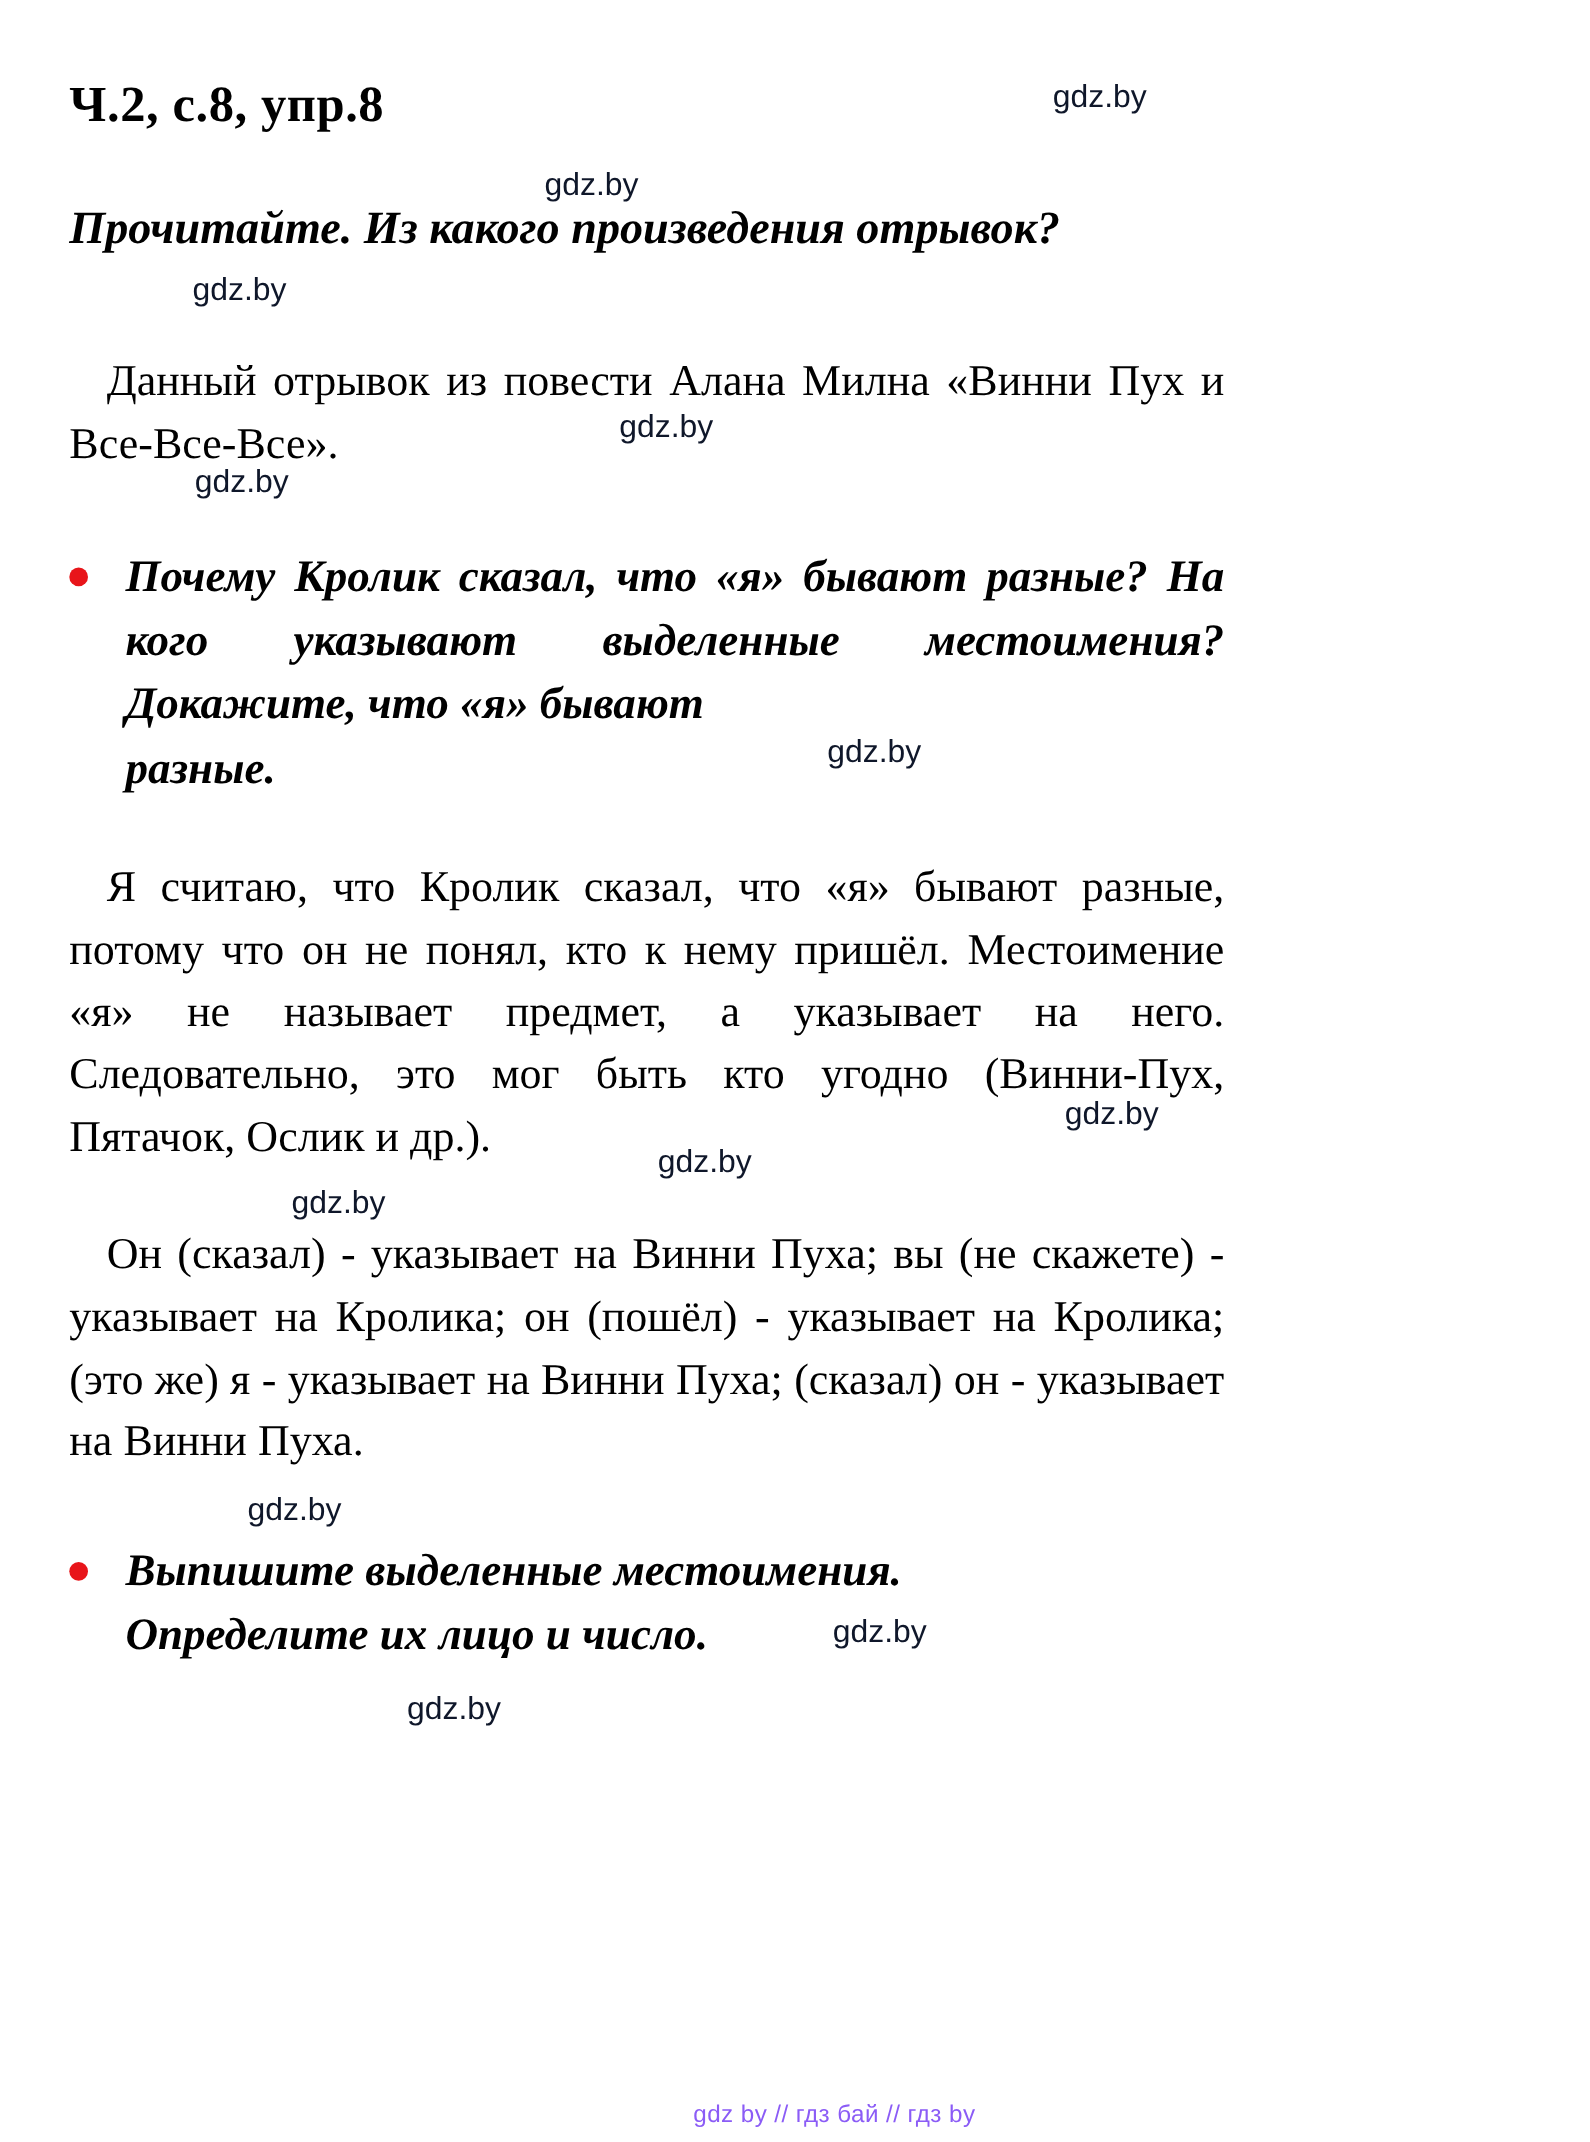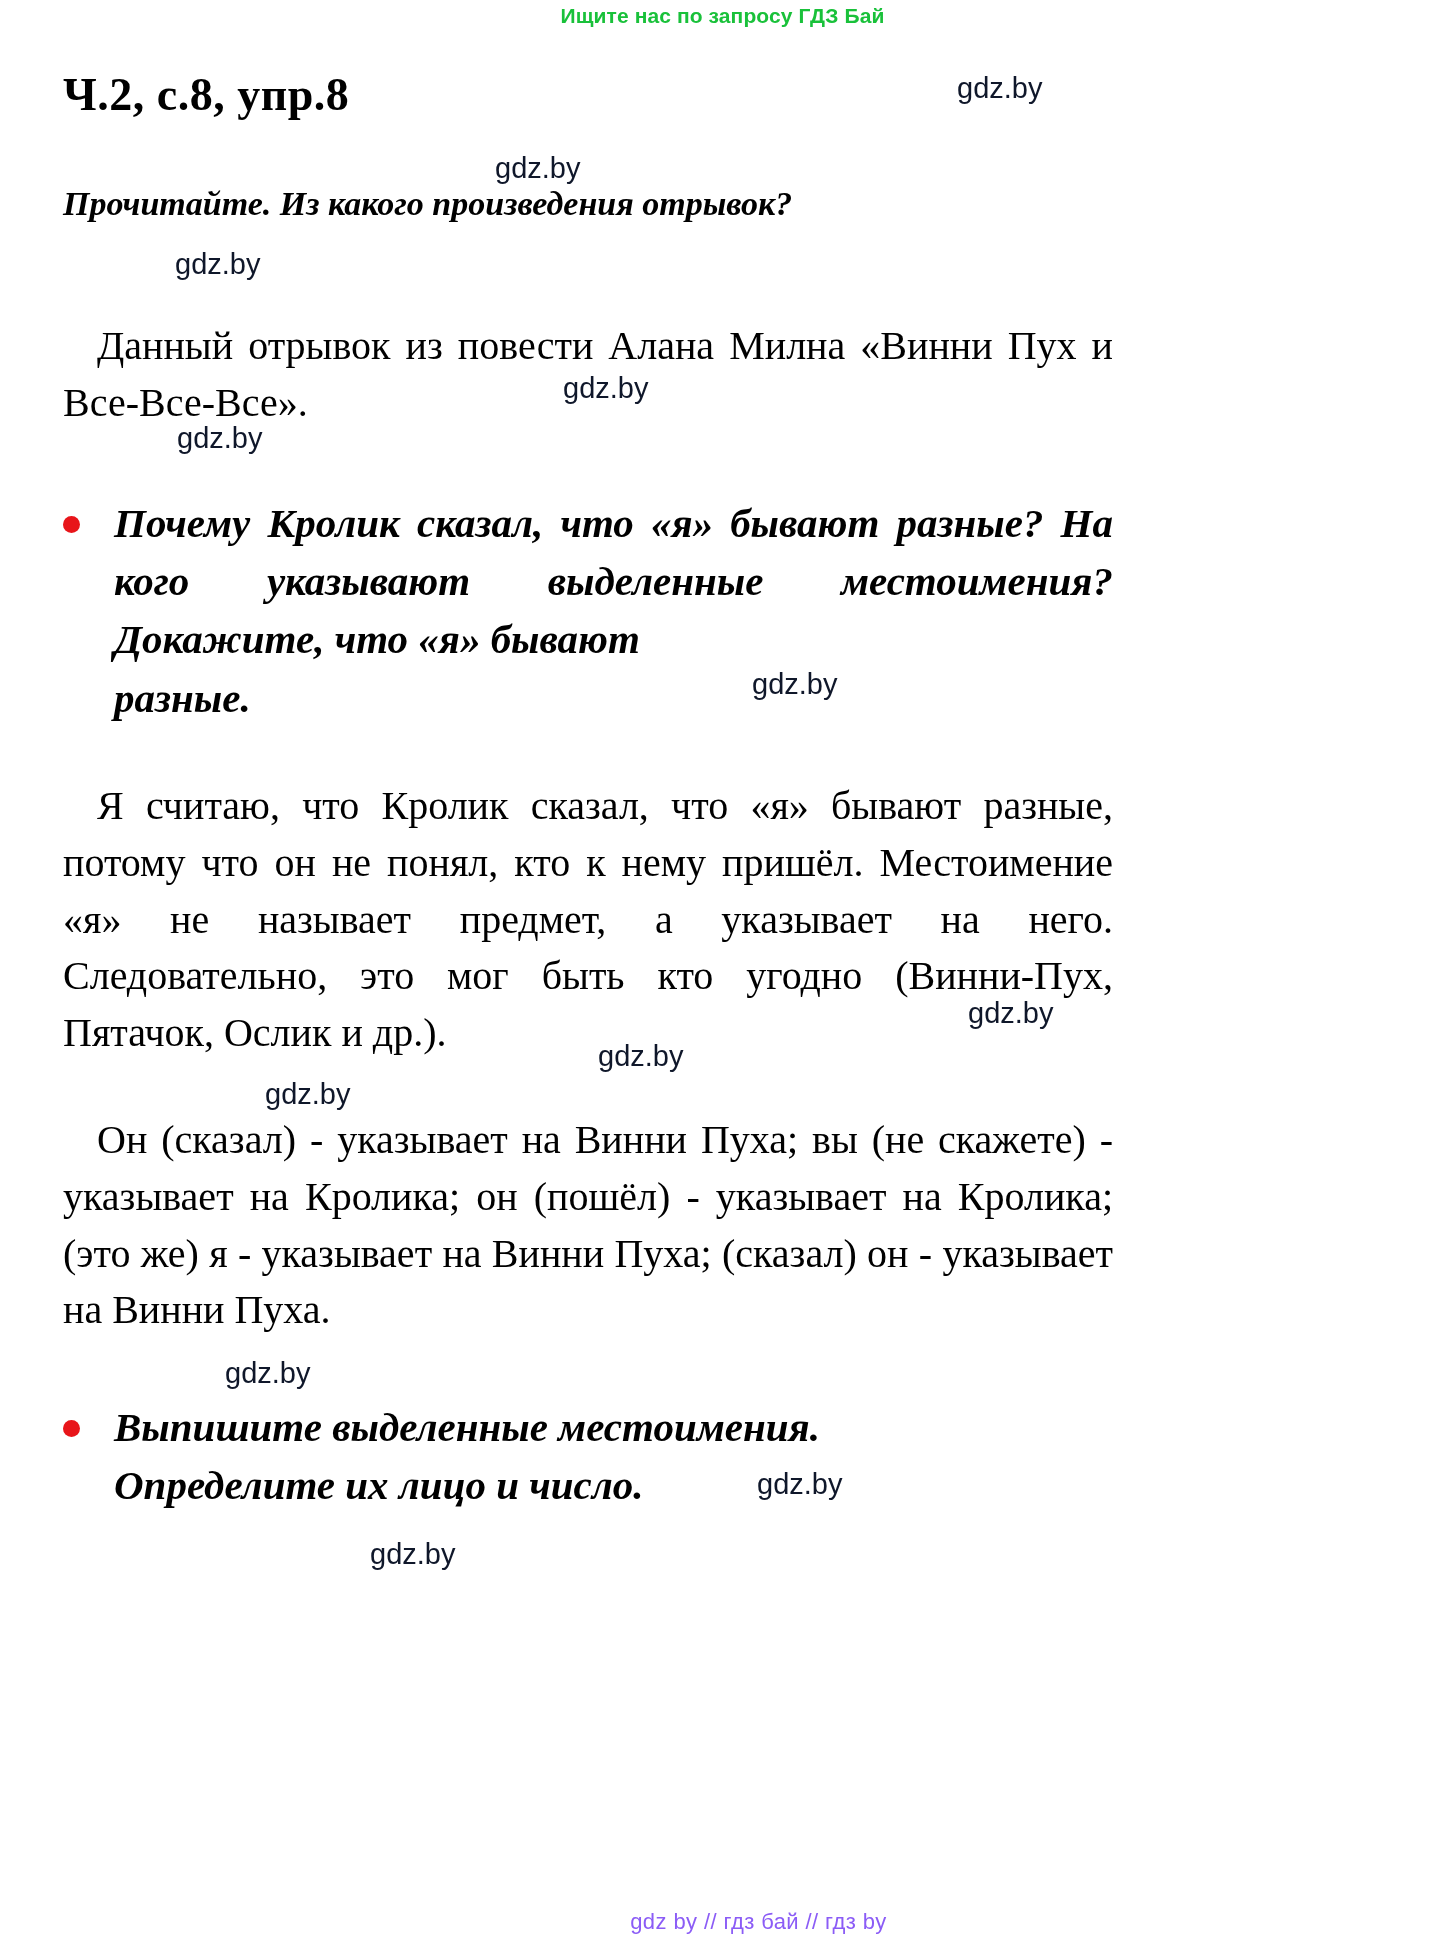--- a/index.html
+++ b/index.html
@@ -49,21 +49,21 @@
     letter-spacing: 0.5px;
     white-space: nowrap;
   }
 
   
   .task-heading {
     position: absolute;
     left: 63px;
     top: 184px;
     width: 1050px;
-    font-size: 34px;
+    font-size: 42px;
     font-weight: bold;
     font-style: italic;
     line-height: 1.15;
     white-space: nowrap;
   }
 
   
   .para {
     position: absolute;
     left: 63px;
@@ -131,21 +131,20 @@
     font-size: 22px;
     color: #6a1b9a;
     letter-spacing: 0.4px;
   }
 </style>
 </head>
 <body>
 
 <div class="page">
 
-  <div class="top-banner" style="color: rgb(25, 193, 58);">Ищите нас по запросу ГДЗ Бай</div>
 
   <div class="ex-title">Ч.2, с.8, упр.8</div>
 
   <div class="task-heading">Прочитайте. Из какого произведения отрывок?</div>
 
   <div class="para p1">Данный отрывок из повести Алана Милна «Винни Пух и Все-Все-Все».</div>
 
   <div class="bullet-block b1">
     <span class="bullet-dot" style="background: rgb(232, 21, 26);"></span>
     <div class="bullet-text">

